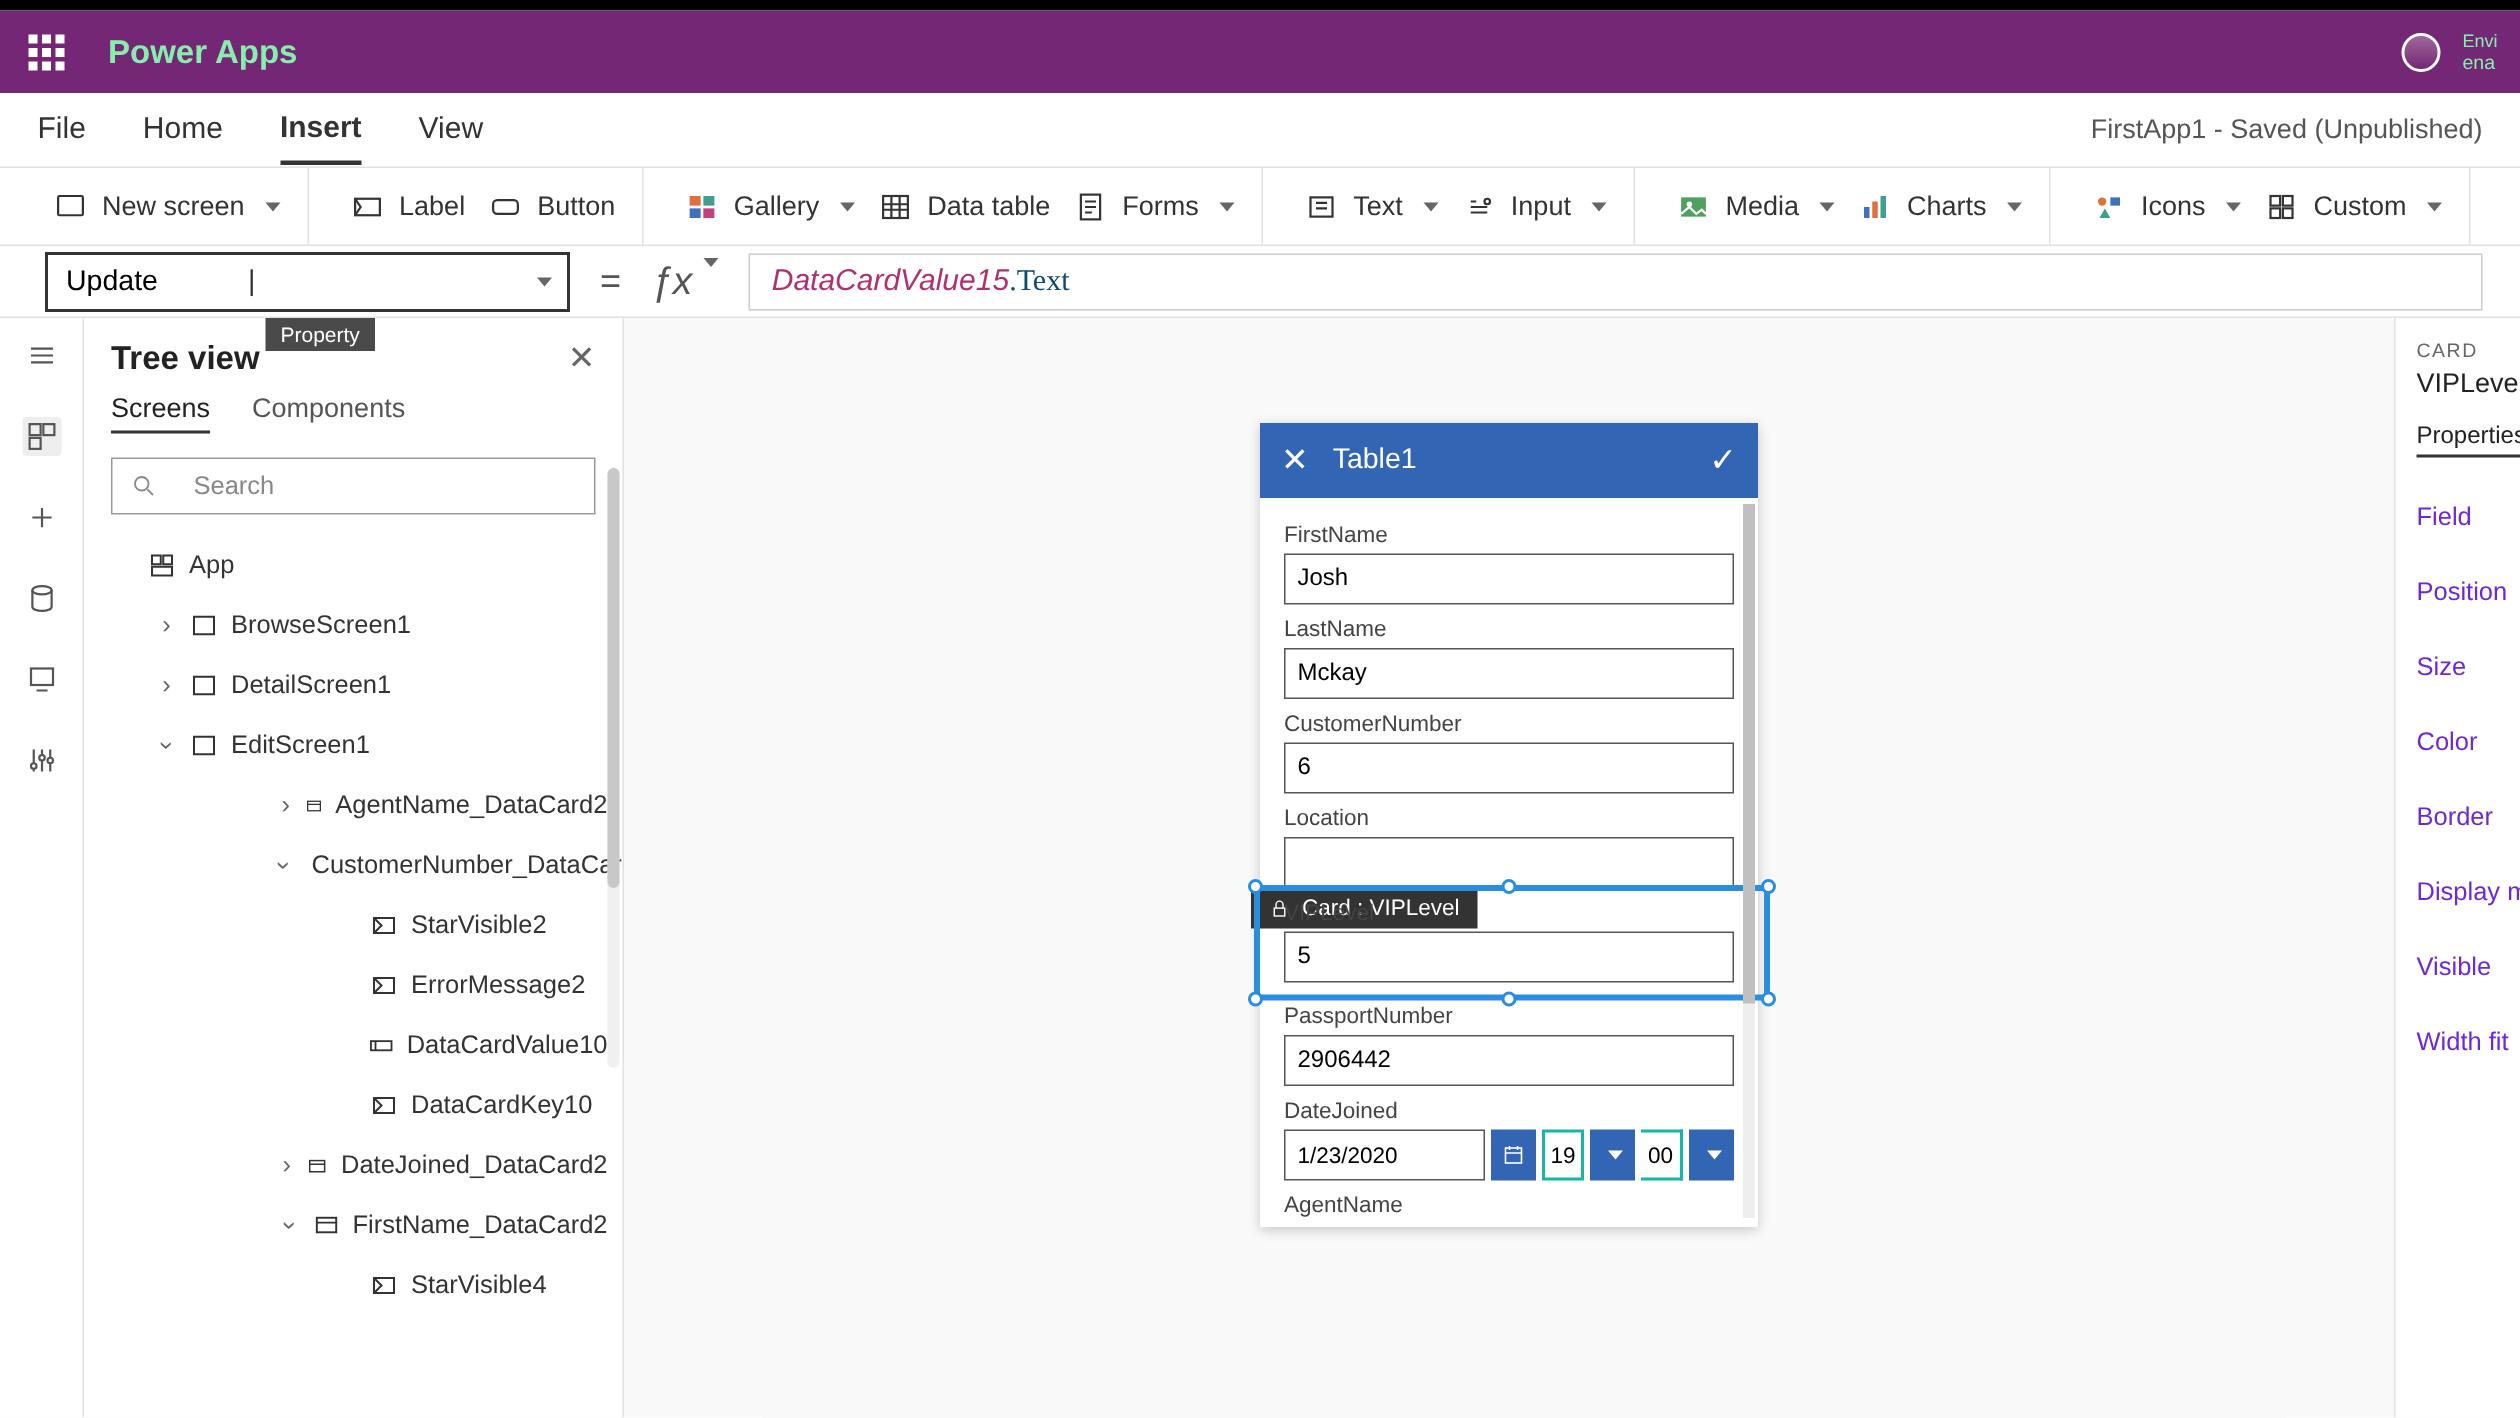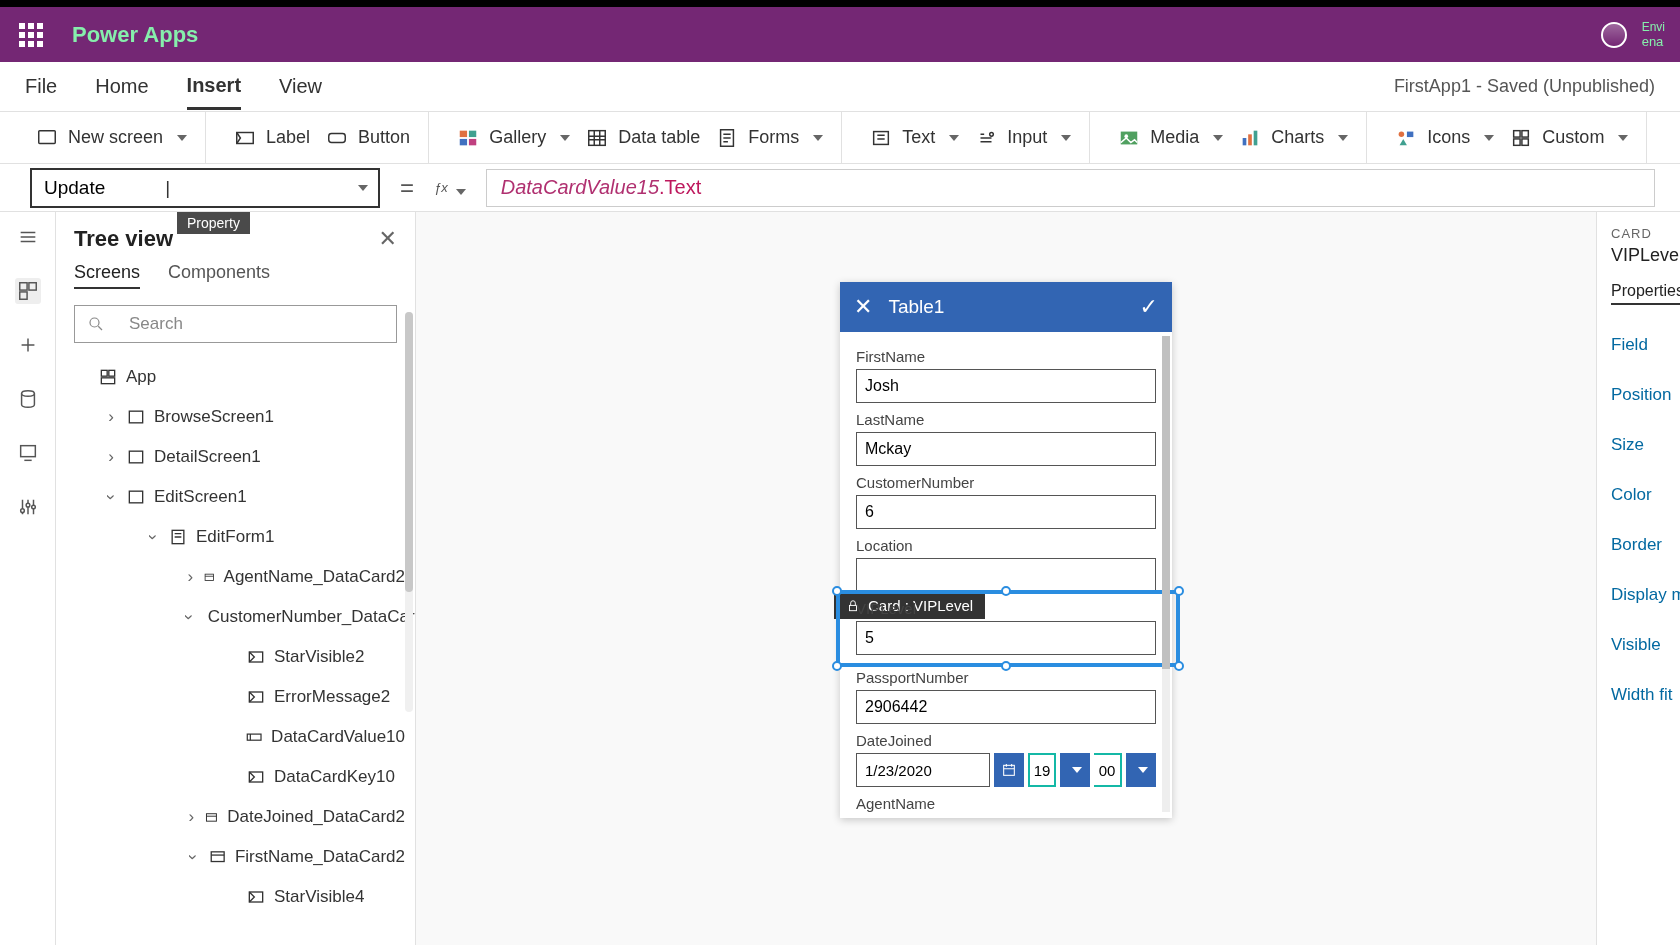--- a/index.html
+++ b/index.html
@@ -23,25 +23,25 @@
 .ribbon-group { display: flex; align-items: center; gap: 8px; padding: 0 14px; border-right: 1px solid #e1e1e1; height: 100%; }
 .ribbon-btn { display: flex; align-items: center; gap: 10px; font-size: 18px; color: #333; cursor: pointer; padding: 6px 4px; }
 .ribbon-icon { width: 22px; height: 22px; display: flex; align-items: center; justify-content: center; }
 .chev { width: 0; height: 0; border-left: 5px solid transparent; border-right: 5px solid transparent; border-top: 6px solid #666; margin-left: 4px; }
 
 .formula-row { height: 48px; display: flex; align-items: center; padding: 0 25px 0 30px; border-bottom: 1px solid #e1e1e1; position: relative; }
 .prop-select { width: 350px; height: 40px; border: 2px solid #333; display: flex; align-items: center; padding: 0 12px; font-size: 19px; position: relative; }
 .prop-select .chev { position: absolute; right: 10px; }
 .tooltip { position: absolute; top: 42px; left: 145px; background: #4a4a4a; color: #fff; font-size: 14px; padding: 3px 10px; }
 .eq { margin: 0 20px; font-size: 24px; color: #555; }
-.fx { display: flex; align-items: flex-end; gap: 6px; font-size: 13px; font-style: italic; color: #555; margin-right: 20px; }
+.fx { display: flex; align-items: flex-start; gap: 6px; font-size: 26px; font-style: italic; color: #555; margin-right: 20px; }
 .fx .chev { margin-left: 2px; }
 .formula-input { flex: 1; height: 38px; border: 1px solid #ccc; display: flex; align-items: center; padding: 0 14px; font-family: Consolas, monospace; font-size: 20px; }
 .formula-input .tok1 { color: #b03070; font-style: italic; }
-.formula-input .tok2 { color: #be185d; }
+.formula-input .tok2 { color: #0c4a6e; font-family: Liberation Serif, serif; }
 
 .main { display: flex; height: calc(945px - 7px - 55px - 50px - 52px - 48px); }
 .left-rail { width: 56px; border-right: 1px solid #e1e1e1; display: flex; flex-direction: column; align-items: center; padding-top: 12px; gap: 28px; }
 .rail-icon { width: 26px; height: 26px; cursor: pointer; color: #555; display: flex; align-items: center; justify-content: center; }
 .rail-icon svg { width: 22px; height: 22px; }
 
 .tree-panel { width: 360px; border-right: 1px solid #e1e1e1; display: flex; flex-direction: column; padding: 14px 0 0 0; position: relative; }
 .tree-header { display: flex; align-items: center; justify-content: space-between; padding: 0 18px 10px 18px; }
 .tree-title { font-size: 22px; font-weight: 600; color: #222; }
 .close-x { font-size: 22px; color: #666; cursor: pointer; }
@@ -79,21 +79,21 @@
 .selected-card { position: absolute; border: 4px solid #2a8de0; pointer-events: none; }
 .card-tooltip { position: absolute; background: #333; color: #fff; font-size: 15px; padding: 5px 12px; display: flex; align-items: center; gap: 8px; }
 .handle { position: absolute; width: 10px; height: 10px; border: 2px solid #2a8de0; background: #fff; border-radius: 50%; }
 .form-scroll { position: absolute; right: 2px; top: 54px; width: 8px; bottom: 6px; background: #eee; }
 .form-scroll::after { content: ""; position: absolute; top: 0; width: 8px; height: 70%; background: #c0c0c0; }
 
 .props-panel { width: 84px; border-left: 1px solid #e1e1e1; padding: 14px 0 0 14px; overflow: hidden; }
 .props-panel .hdr-sm { font-size: 13px; color: #666; letter-spacing: 1px; }
 .props-panel .el-name { font-size: 18px; color: #222; margin-top: 4px; white-space: nowrap; }
 .props-tab { margin-top: 16px; font-size: 16px; color: #222; border-bottom: 2px solid #333; display: inline-block; padding-bottom: 3px; white-space: nowrap; }
-.prop-row { margin-top: 30px; font-size: 17px; color: #0369a1; white-space: nowrap; }
+.prop-row { margin-top: 30px; font-size: 17px; color: #6d28d9; white-space: nowrap; }
 
 svg { fill: none; stroke: currentColor; stroke-width: 1.6; }
 </style>
 </head>
 <body>
 
 <div class="topbar"></div>
 
 <div class="header">
   <div class="waffle">
@@ -365,30 +365,20 @@
           <span>DetailScreen1</span>
         </div>
         <div class="tree-item t-ind-1">
           <span class="expander" style="transform:rotate(90deg)">›</span>
           <span class="node-icon">
             <svg viewBox="0 0 24 24">
               <rect x="4" y="5" width="16" height="14"></rect>
             </svg>
           </span>
           <span>EditScreen1</span>
-        </div>
-        <div class="tree-item t-ind-2">
-          <span class="expander" style="transform:rotate(90deg)">›</span>
-          <span class="node-icon">
-            <svg viewBox="0 0 24 24">
-              <rect x="5" y="4" width="14" height="16"></rect>
-              <path d="M8 8h8M8 12h8"></path>
-            </svg>
-          </span>
-          <span>EditForm1</span>
         </div>
         <div class="tree-item t-ind-3">
           <span class="expander">›</span>
           <span class="node-icon">
             <svg viewBox="0 0 24 24">
               <rect x="4" y="6" width="16" height="12"></rect>
               <path d="M4 10h16"></path>
             </svg>
           </span>
           <span>AgentName_DataCard2</span>

